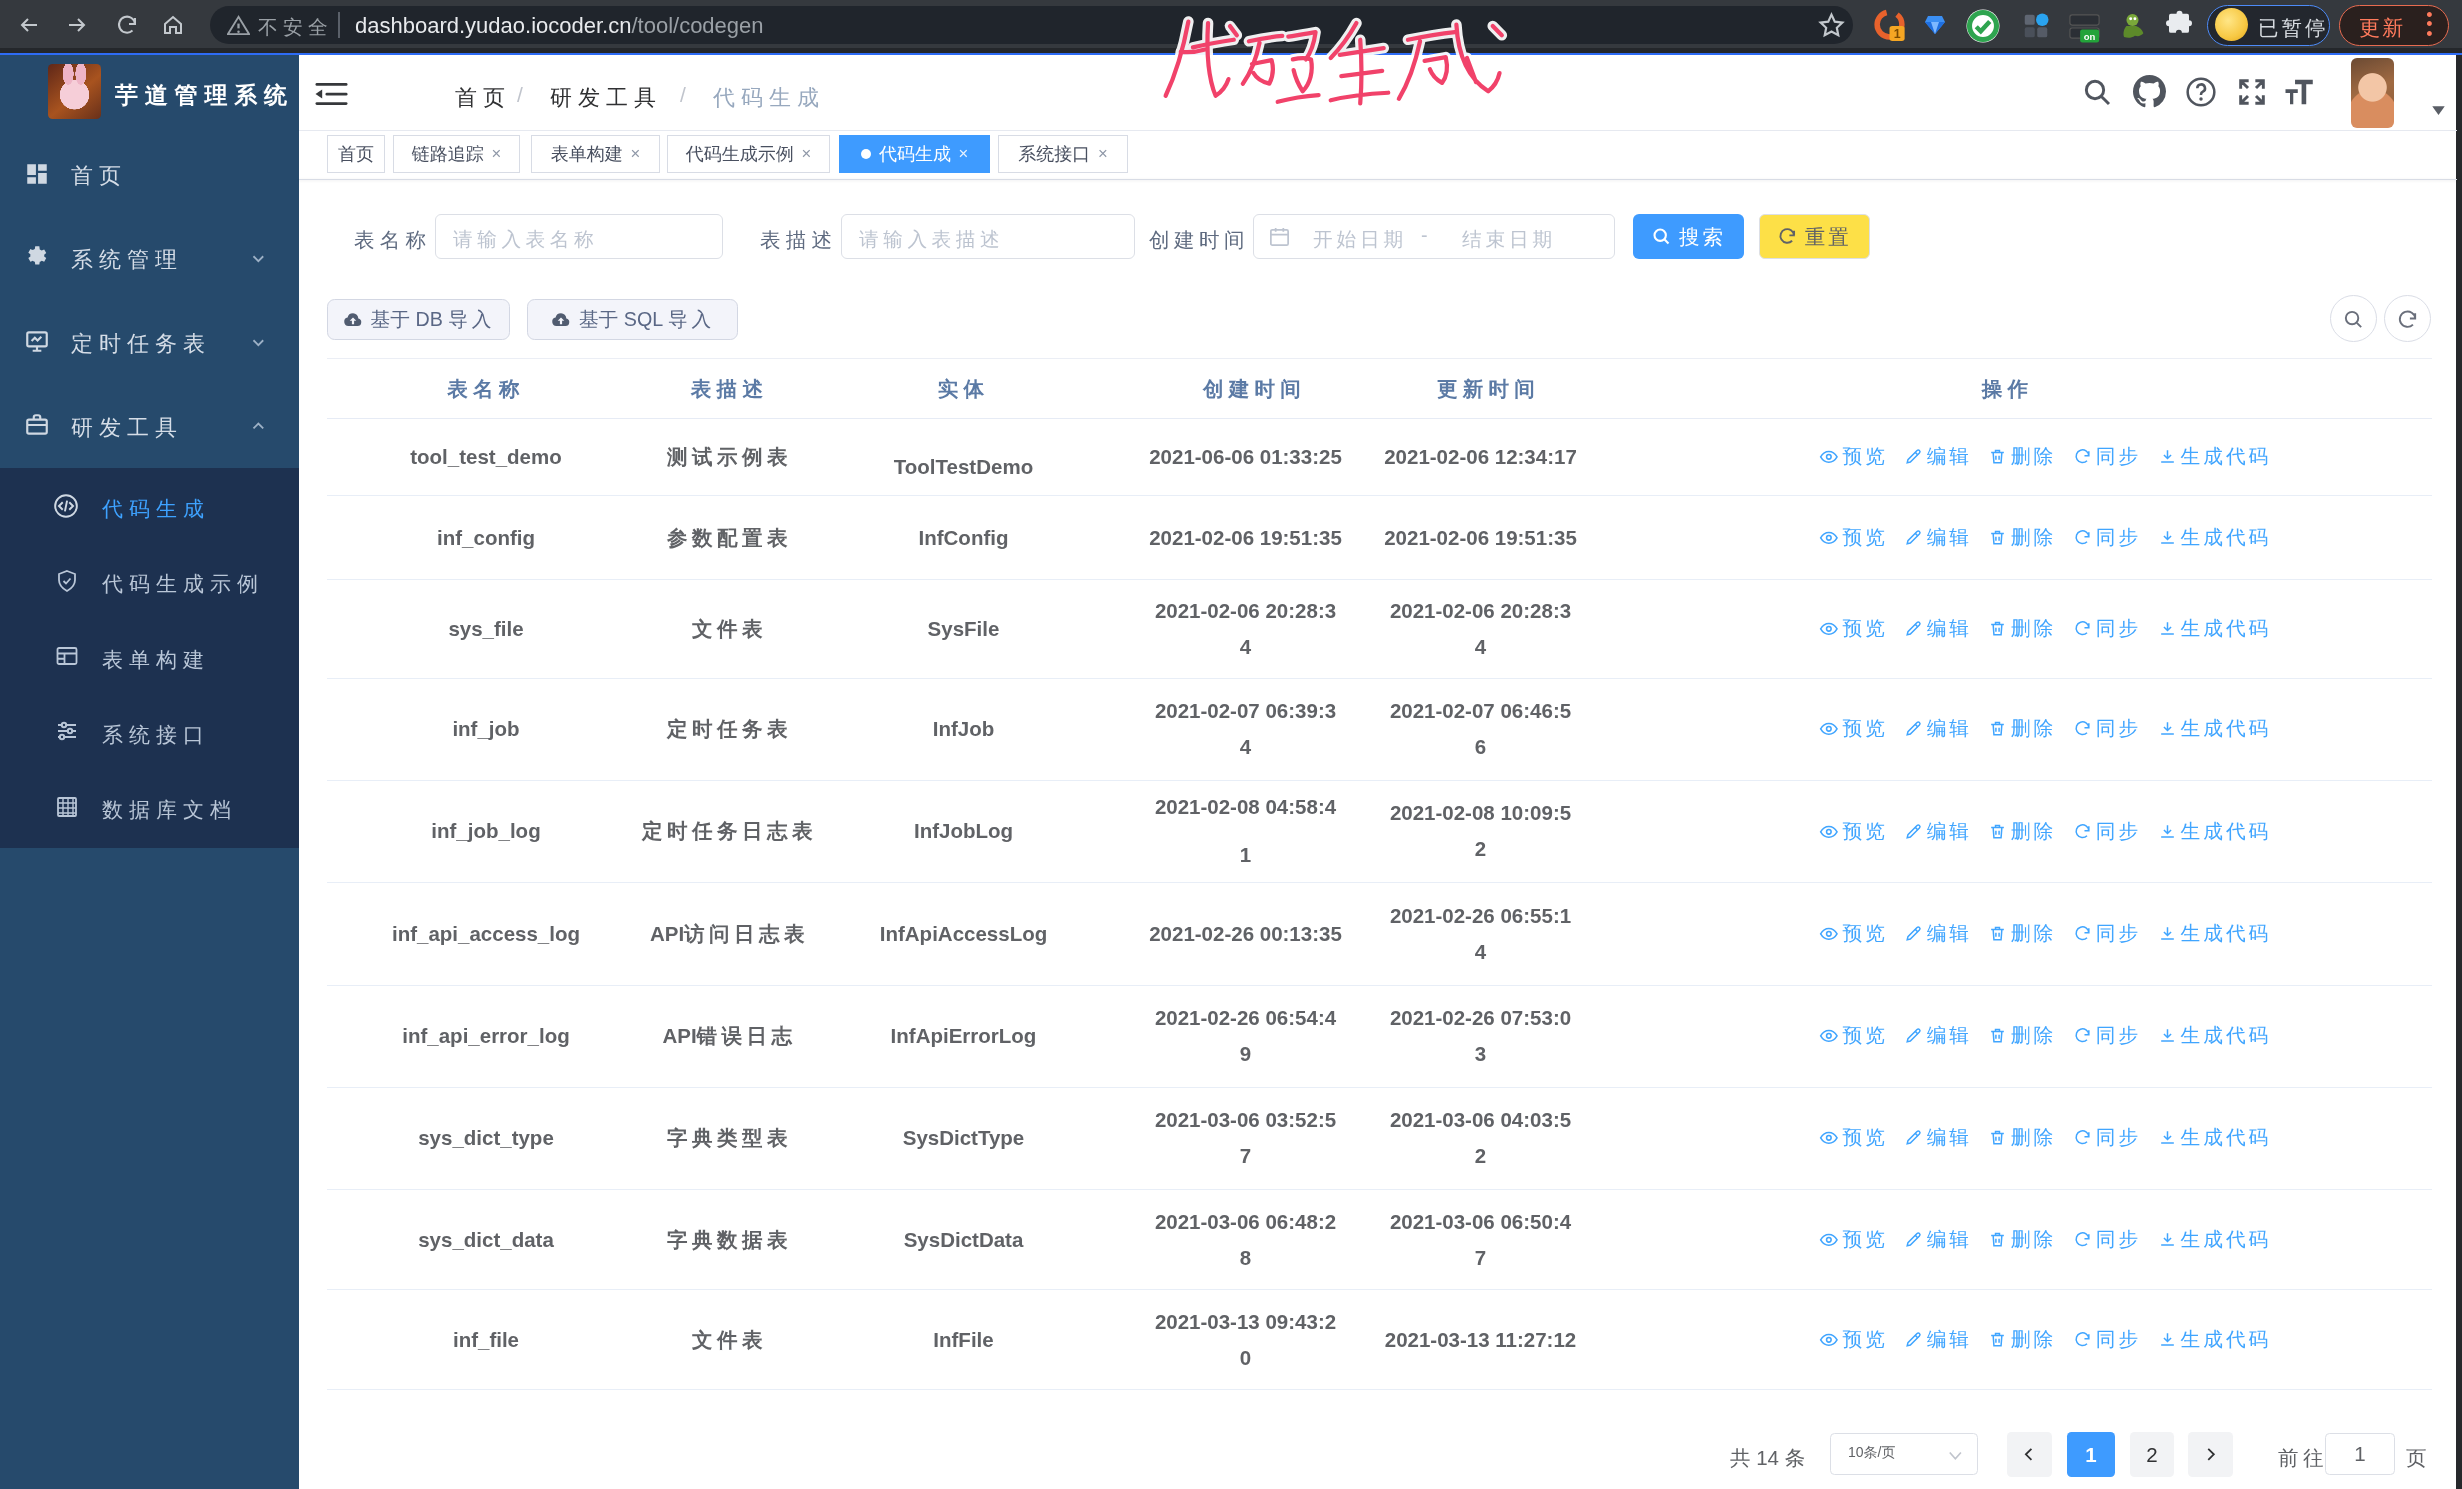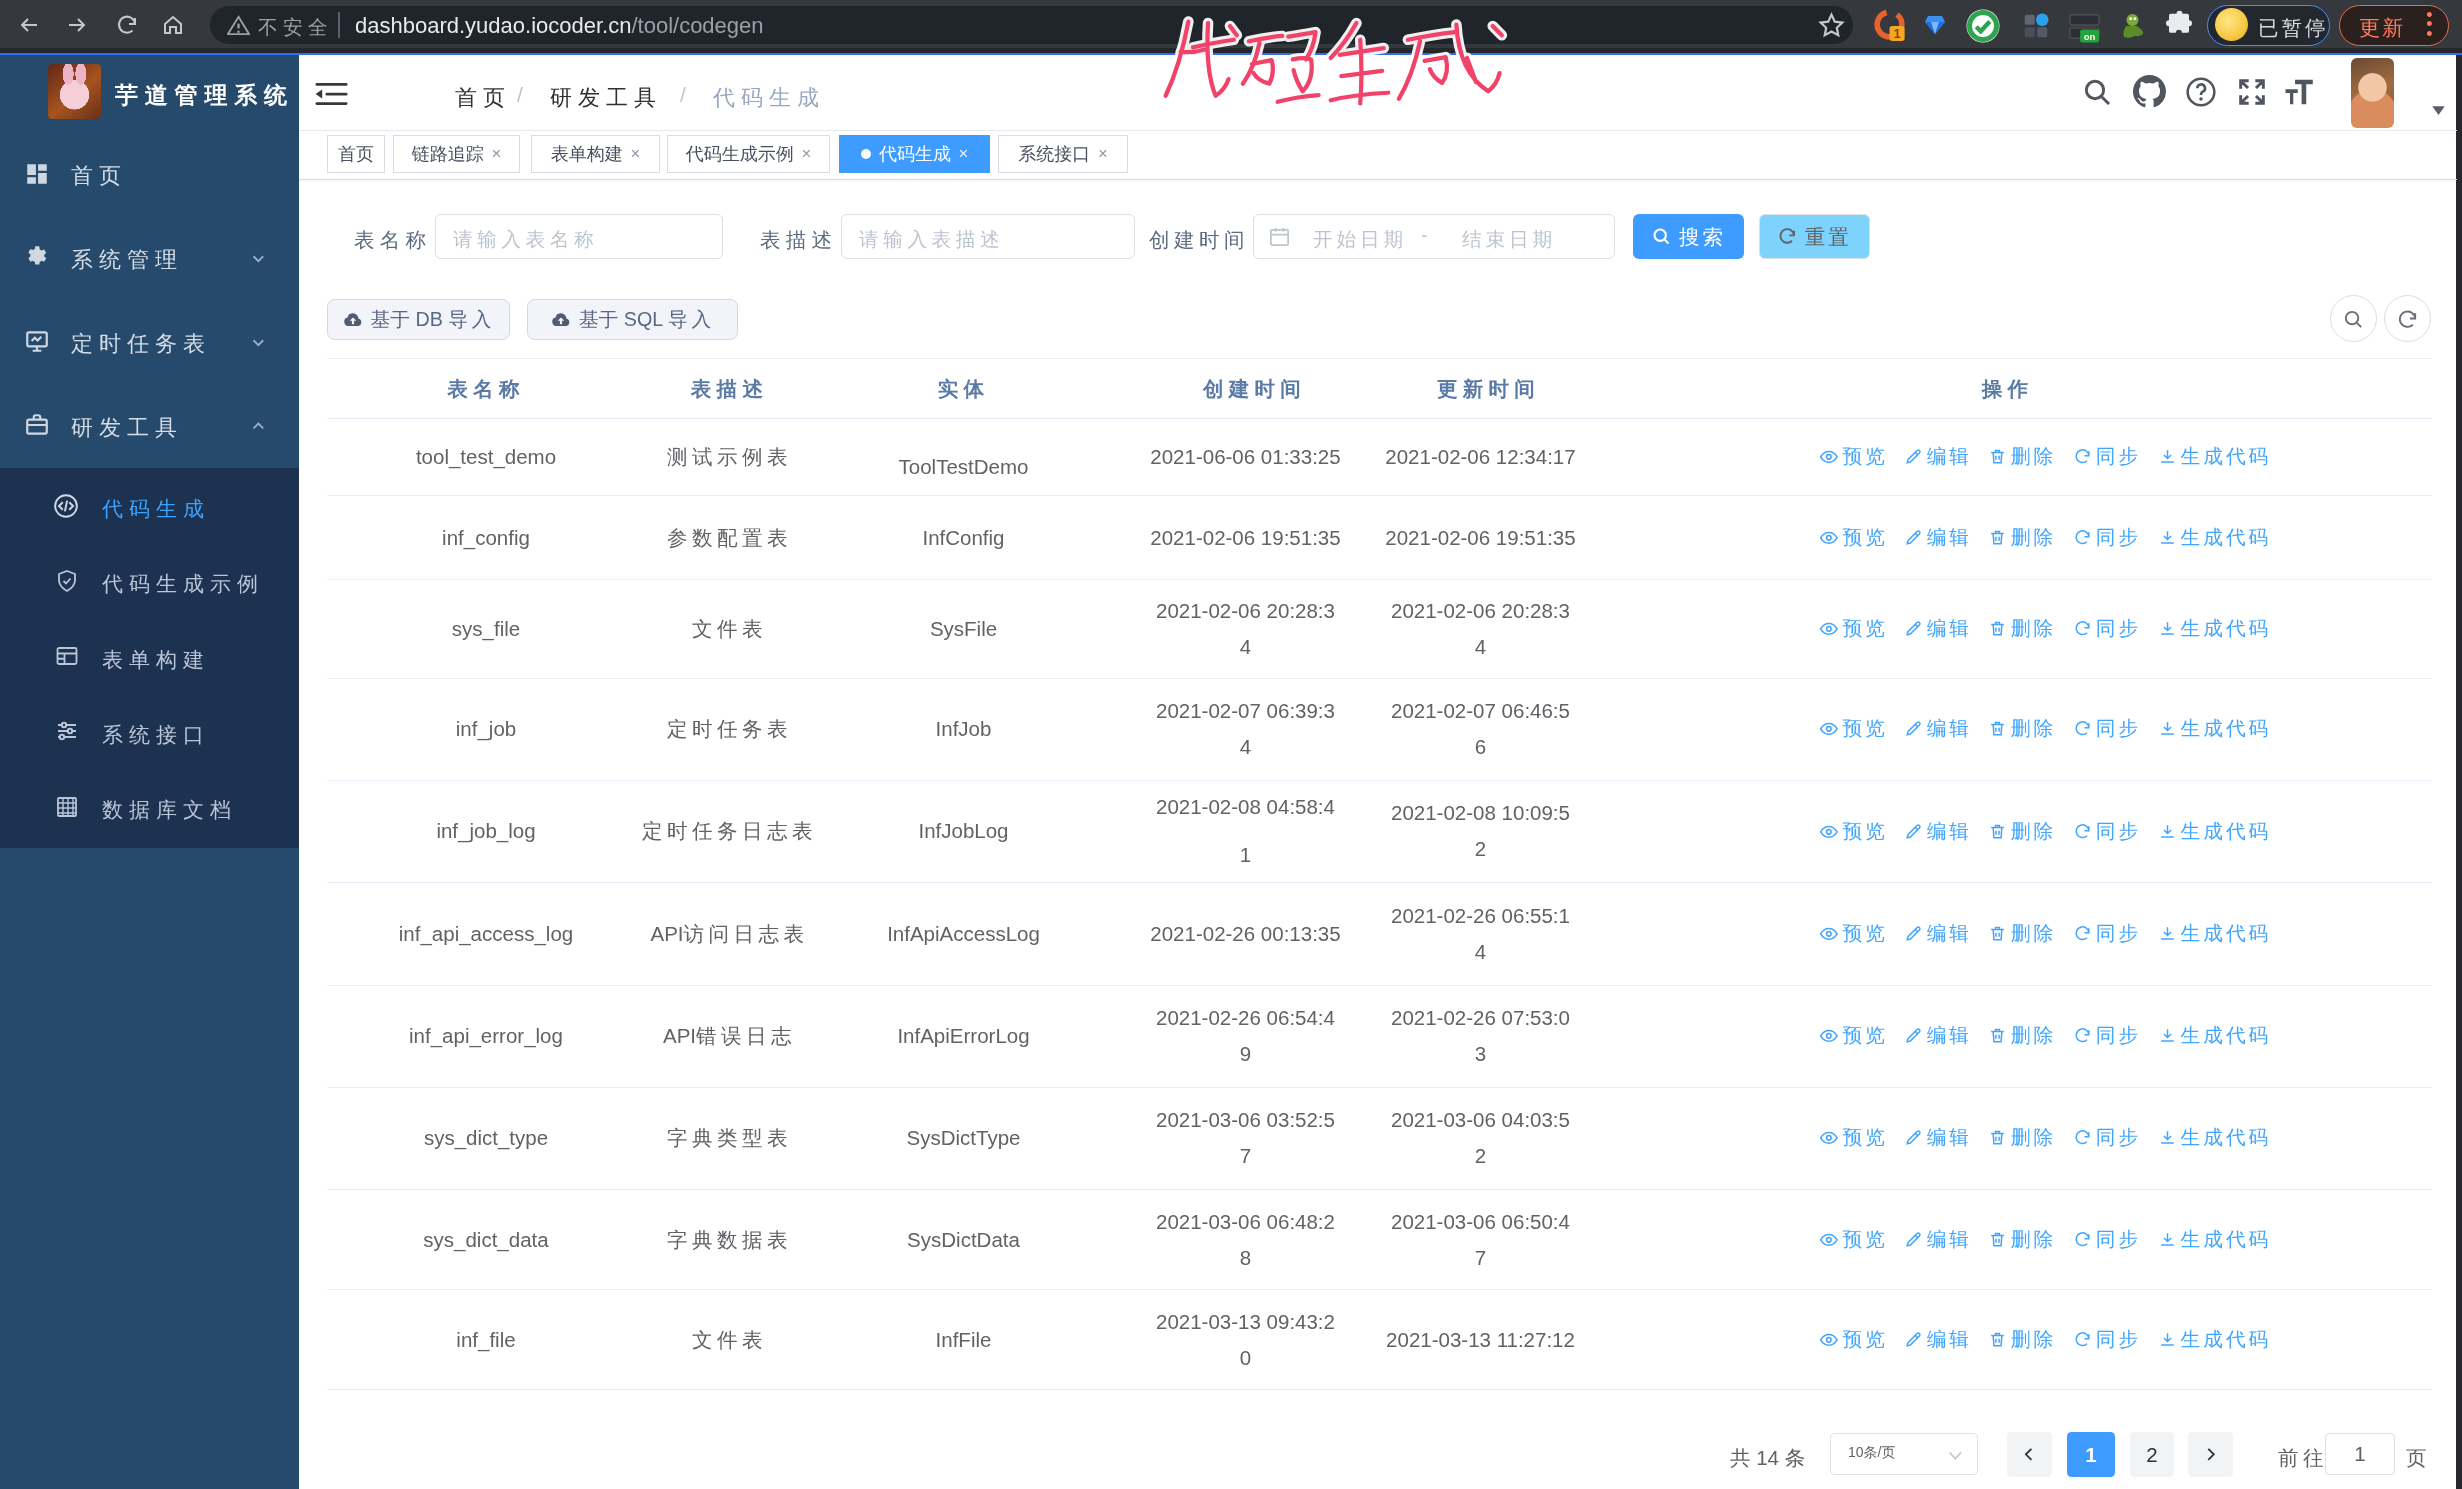--- a/index.html
+++ b/index.html
@@ -23,21 +23,21 @@
 #navline{left:299px;top:130px;width:2158px;height:0.8px;background:#e6e9f0;}
 #tagline{left:299px;top:179px;width:2158px;height:0.8px;background:#d8dce5;box-shadow:0 0.8px 3px rgba(0,21,41,.12);}
 .tag{position:absolute;top:135px;height:38px;border:0.8px solid #d8dce5;background:#fff;color:#495060;
  font-size:18px;display:flex;align-items:center;justify-content:center;box-sizing:border-box;}
 .tagx{color:#8f98a8;font-size:16.7px;margin-left:7.6px;}
 .lbl{position:absolute;font-size:20.5px;color:#5f6b80;top:226px;}
 .inp{position:absolute;top:214px;height:45px;box-sizing:border-box;border:0.8px solid #dcdfe6;border-radius:6px;background:#fff;}
 .ph{color:#bdc4d0;font-size:19.7px;}
 .btn{position:absolute;box-sizing:border-box;border-radius:6px;display:flex;align-items:center;justify-content:center;}
 
-.hcell,.cell{position:absolute;display:flex;align-items:center;justify-content:center;text-align:center;box-sizing:border-box;}
+.hcell,.cell{position:absolute;display:flex;align-items:center;justify-content:center;text-align:center;box-sizing:border-box;font-weight:bold;}
 .hcell{color:#5b7aa5;font-weight:bold;font-size:20.5px;}
 .cell{color:#606266;font-size:20.5px;line-height:36px;}
 .row{position:absolute;left:327px;width:2105px;border-bottom:0.8px solid #e8eef7;}
 .alink{display:inline-flex;align-items:center;color:#40a5ff;font-size:19.7px;white-space:nowrap;}
 .alink svg{margin-right:3.8px;}
 .pgt{position:absolute;color:#606266;font-size:20.5px;}
 .pbtn{position:absolute;top:1432px;height:45px;border-radius:4.5px;background:#f2f3f5;display:flex;align-items:center;justify-content:center;color:#303133;font-size:20.5px;}
 </style>
 </head>
 <body>
@@ -266,21 +266,21 @@
 <div class="ab ph" style="left:1313px;top:226px;letter-spacing:3.8px">开始日期</div>
 <div class="ab ph" style="left:1421px;top:224px">-</div>
 <div class="ab ph" style="left:1462px;top:226px;letter-spacing:3.8px">结束日期</div>
 <div class="btn" style="left:1633px;top:214px;width:111px;height:45px;background:#3e9bff">
 <svg width="21" height="21" viewBox="0 0 24 24" fill="none" stroke="#fff" stroke-width="2.4">
       <circle cx="10.5" cy="10.5" r="6.5"></circle>
       <path d="M15.5 15.5L20 20"></path>
     </svg>
 <span style="color:#fff;font-size:20.5px;margin-left:6.8px;letter-spacing:3px">搜索</span>
   </div>
-<div class="btn" style="left:1759px;top:214px;width:111px;height:45px;background:#7dd3fc;border:0.8px solid #dcdfe6">
+<div class="btn" style="left:1759px;top:214px;width:111px;height:45px;background:#fde047;border:0.8px solid #dcdfe6">
 <svg width="20.5" height="20.5" viewBox="0 0 24 24" fill="none" stroke="#606266" stroke-width="2.2">
       <path d="M20 11a8 8 0 1 0-2.3 6.3M20 5.5V11h-5.5"></path>
     </svg>
 <span style="color:#606266;font-size:20.5px;margin-left:6.8px;letter-spacing:3px">重置</span>
   </div>
 <div class="btn" style="left:327px;top:299px;width:183px;height:41px;background:#f3f4fa;border:0.8px solid #d3d7e3;border-radius:7.6px">
 <svg width="22" height="22" viewBox="0 0 24 24">
       <path d="M12 4.5a6 6 0 0 0-5.9 4.9A4.6 4.6 0 0 0 7.2 18.5h9.6a4.1 4.1 0 0 0 1-8.1A6 6 0 0 0 12 4.5z" fill="#515c70"></path>
       <path d="M12 9.2l3.6 3.6h-2.4v3.7h-2.4v-3.7H8.4L12 9.2z" fill="#f3f4fa"></path>
     </svg>

